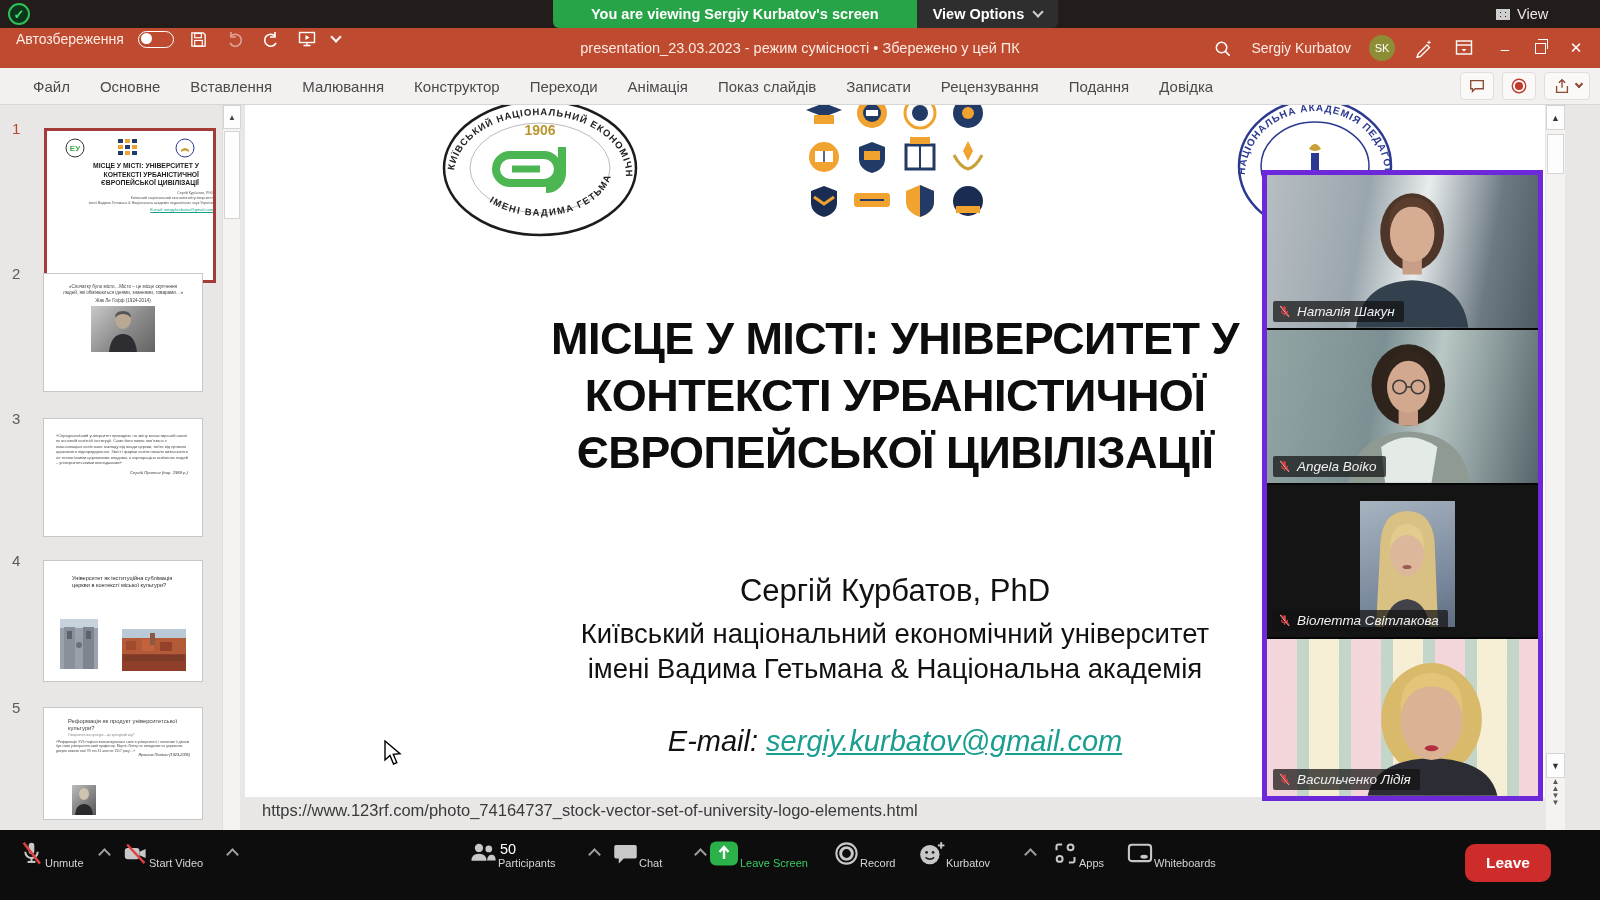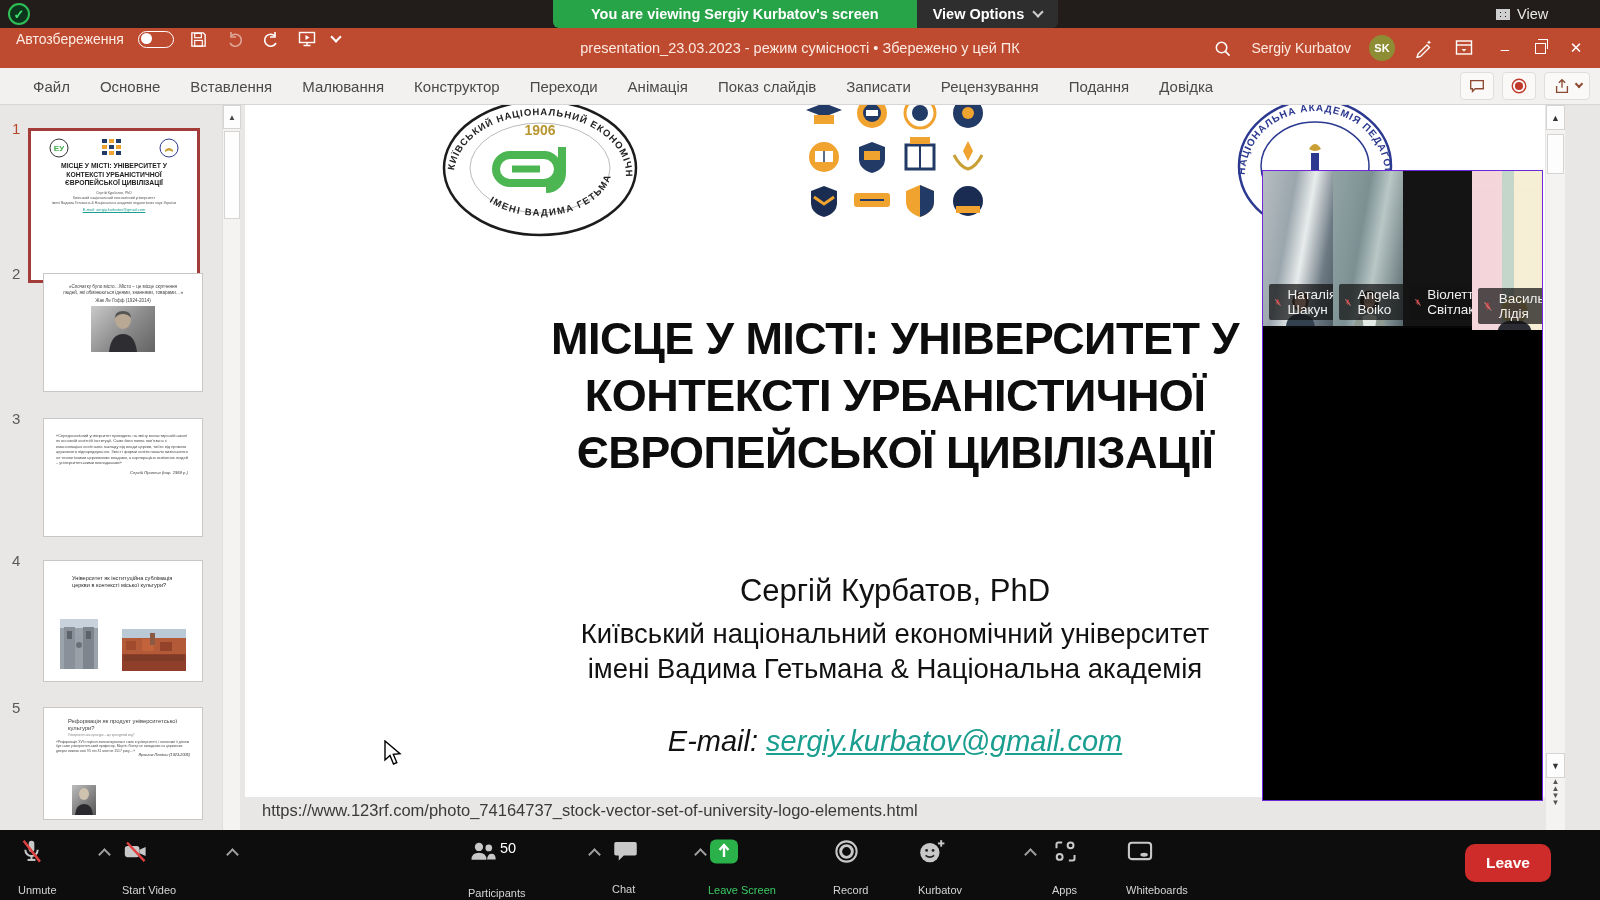--- a/index.html
+++ b/index.html
@@ -26,21 +26,21 @@
   .ppt-titlebar { position:absolute; left:0; top:28px; width:1600px; height:40px; background:#BE4B30; z-index:50; color:#fff; }
   .tb-left { position:absolute; left:16px; top:0; height:22px; display:flex; align-items:center; gap:14px; }
   .tb-autosave { font-size:14px; color:#fdeae3; }
   .switch { position:relative; width:36px; height:17px; border:1.6px solid #fff; border-radius:9px; }
   .switch .knob { position:absolute; left:2px; top:1.6px; width:11px; height:11px; border-radius:50%; background:#fff; }
   .tb-ic { width:22px; height:22px; display:flex; align-items:center; justify-content:center; }
   .tb-title { position:absolute; left:0; top:0; width:1600px; height:40px; display:flex; align-items:center; justify-content:center;
     font-size:14.5px; color:#fdeae3; pointer-events:none; }
   .tb-right { position:absolute; right:12px; top:0; height:40px; display:flex; align-items:center; gap:18px; }
   .tb-user { font-size:14px; color:#fdeae3; }
-  .sk-avatar { width:26px; height:26px; border-radius:50%; background:#8D8D35; color:#fff; font-size:11px; font-weight:bold;
+  .sk-avatar { width:26px; height:26px; border-radius:50%; background:#8D8D35; color:#fff; font-size:11px; font-weight:normal;
     display:flex; align-items:center; justify-content:center; }
   .win-ctl { font-size:15px; color:#fff; width:24px; text-align:center; }
   .restore-box { position:relative; width:11px; height:11px; border:1.4px solid #fff; }
   .restore-box::before { content:""; position:absolute; left:2px; top:-5px; width:9px; height:9px; border:1.4px solid #fff; border-bottom:none; border-left:none; }
 
   
   .ppt-ribbon { position:absolute; left:0; top:68px; width:1600px; height:37px; background:#F3F1F0; border-bottom:1px solid #D8D6D4; z-index:50;
     display:flex; align-items:center; }
   .ribbon-tabs { display:flex; align-items:center; gap:0; padding-left:18px; }
   .rtab { font-size:15px; color:#4a4a4a; padding:8px 15px; white-space:nowrap; }
@@ -88,38 +88,38 @@
 
   
   .v-scroll { position:absolute; left:1546px; top:105px; width:19px; height:725px; background:#F4F3F2; z-index:4; }
   .v-scroll .arrow-box { width:19px; height:25px; background:#FDFDFD; border:1px solid #D6D4D2; color:#333; font-size:9px;
     display:flex; align-items:center; justify-content:center; }
   .v-scroll .bar { width:17px; height:40px; background:#FDFDFD; border:1px solid #D6D4D2; margin:4px auto 0; }
   .v-scroll .dbl { width:19px; text-align:center; font-size:8px; line-height:7px; color:#555; }
 
   
   .video-panel { position:absolute; left:1262px; top:170px; width:281px; height:631px; background:#000; z-index:40;
-    display:flex; border:1px solid #6d28d9; }
+    display:flex; flex-direction:column; border:5px solid #6d28d9;font-style:italic; }
   .vtile { position:relative; width:100%; height:157px; overflow:hidden; border-bottom:2px solid #060606; }
   .vtile:last-child { border-bottom:none; height:159px; }
   .vtile svg.person { position:absolute; left:0; top:0; width:100%; height:100%; }
   .name-tag { position:absolute; left:6px; bottom:6px; display:flex; align-items:center; gap:6px;
     background:rgba(18,18,18,0.72); padding:3px 9px 3px 5px; border-radius:2px; z-index:3; }
   .name-tag span { color:#f0f0f0; font-size:13.5px; }
   .bg1 { background:linear-gradient(100deg,#b7bec2 0%,#9aa6ad 35%,#e8ecec 55%,#6d7a84 80%,#4e5a64 100%); }
   .bg2 { background:linear-gradient(100deg,#93a4a4 0%,#7c9093 40%,#b9c7c5 60%,#55656a 100%); }
   .bg4 { background:#141414; }
   .paper-wall { position:absolute; inset:0; background-color:#c4d6c9;
      background-image:repeating-linear-gradient(90deg, rgba(246,214,220,0.95) 0 30px, rgba(196,214,201,1) 30px 42px, rgba(248,240,214,0.95) 42px 72px, rgba(196,214,201,1) 72px 84px),
                       repeating-linear-gradient(0deg, rgba(0,0,0,0.10) 0 2px, transparent 2px 46px); }
   .photo-card { position:absolute; left:93px; top:16px; width:95px; height:126px; background:linear-gradient(160deg,#a7b4c0,#77869a 70%,#5d6c7e); overflow:hidden; }
 
   
   .zoom-toolbar { position:absolute; left:0; top:830px; width:1600px; height:70px; background:#0D0D0D; z-index:70; }
-  .zt-item { position:absolute; top:8px; display:flex; flex-direction:column; align-items:flex-start; }
+  .zt-item { position:absolute; top:8px; display:flex; align-items:center; }
   .zt-item .lbl { font-size:11px; color:#D5D5D5; margin-top:19px; white-space:nowrap; }
   .zt-item .lbl.green { color:#3BCB64; }
   .zt-chev { position:absolute; top:20px; width:9px; height:9px; border-left:2px solid #9f9f9f; border-top:2px solid #9f9f9f; transform:rotate(45deg); }
   .count { position:absolute; font-size:14.5px; color:#fff; }
   .leave-btn { position:absolute; left:1465px; top:14px; width:86px; height:38px; background:#CE2B2B; border-radius:10px;
     color:#fff; font-size:15.5px; font-weight:bold; display:flex; align-items:center; justify-content:center; }
 
   .cursor { position:absolute; left:383px; top:740px; z-index:45; }
 </style>
 </head>
@@ -239,21 +239,21 @@
           </svg>
         <span class="chev-down" style="border-color:#8C4A33; width:6px; height:6px"></span>
       </span>
     </div>
   </div>
 
   <div class="workspace-bg"></div>
 
   <div class="thumb-panel">
     <div class="thumb-num sel" style="left:12px; top:15px;">1</div>
-    <div class="thumb sel t-center" style="left:28px; top:23px; width:172px; height:155px;">
+    <div class="thumb sel t-center" style="left:44px; top:23px; width:172px; height:155px;text-align:right;">
       <div style="display:flex; justify-content:space-between; padding:7px 18px 0;">
         <svg width="20" height="20" viewBox="0 0 20 20">
             <ellipse cx="10" cy="10" rx="9" ry="9" fill="none" stroke="#333" stroke-width="1"></ellipse>
             <text x="10" y="13" font-size="8" fill="#3fae49" text-anchor="middle" font-weight="bold">ЕУ</text>
           </svg>
         <svg width="26" height="20" viewBox="0 0 26 20">
           <rect x="1" y="1" width="5" height="4" fill="#223a66"></rect>
             <rect x="8" y="1" width="5" height="4" fill="#f0a32f"></rect>
             <rect x="15" y="1" width="5" height="4" fill="#223a66"></rect>
             <rect x="1" y="7" width="5" height="4" fill="#f0a32f"></rect>

